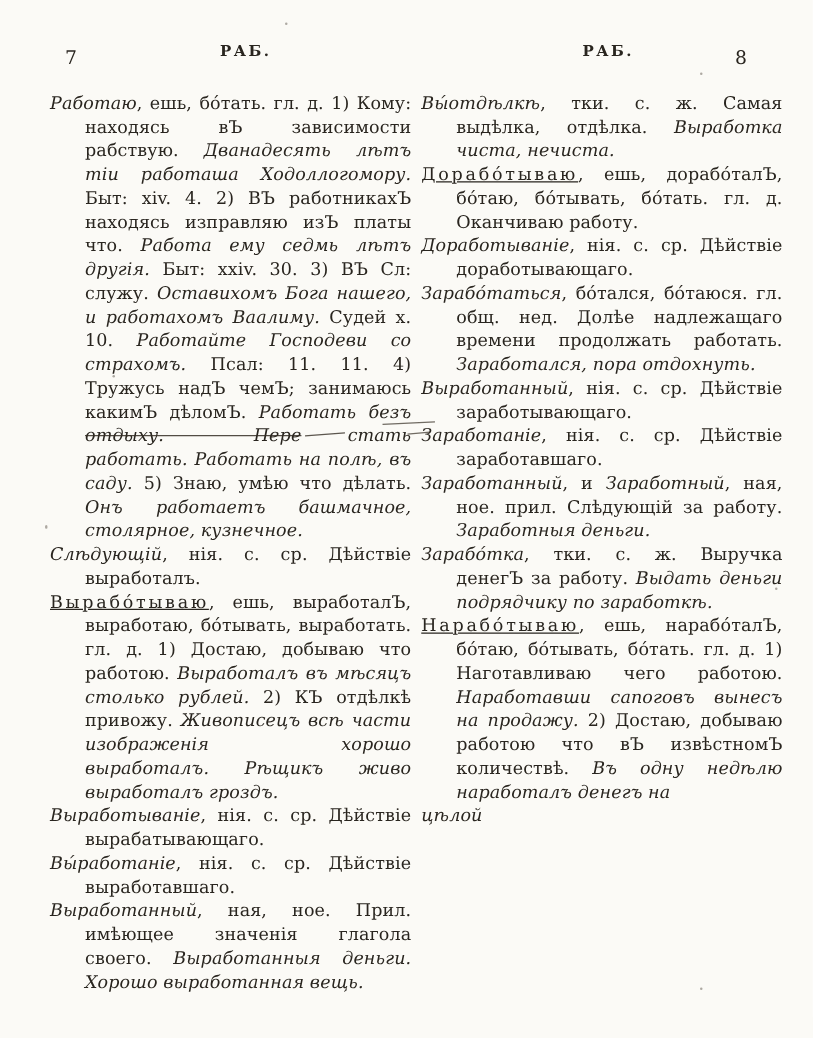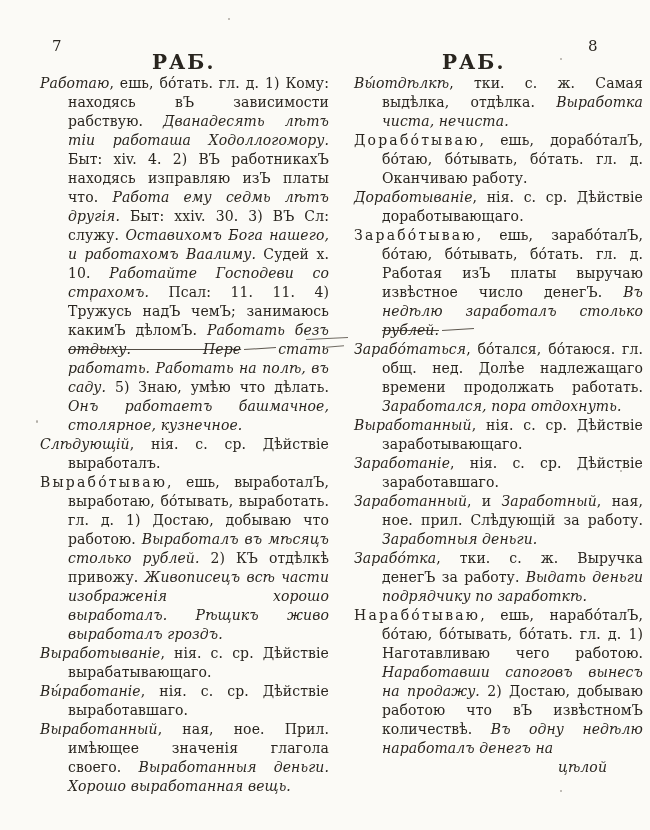--- a/index.html
+++ b/index.html
@@ -9,40 +9,40 @@
     background:#fbfaf6;
     font-family:"DejaVu Serif","Liberation Serif",serif;
     color:#29251f;
     overflow:hidden;
   }
   
   .header span { position:absolute; }
   .pn { top:37px; font-size:15px; }
   .pn-left { left:52px; }
   .pn-right { left:588px; }
-  .ht { top:50px; font-size:20px; font-weight:bold; letter-spacing:2px; }
+  .ht { top:34px; font-size:12px; font-weight:bold; letter-spacing:2px;margin-left:24px; }
   .ht-left { left:152px; }
   .ht-right { left:442px; }
   
   .columns {
     position:absolute; top:74px; left:40px;
-    display:flex; gap:25px;
+    display:flex; gap:8px;
   }
   .col {
     width:289px;
     text-align:justify;
     font-size:14px;
     line-height:19px;
     letter-spacing:0.1px;
   }
   .entry { margin:0; padding-left:28px; text-indent:-28px; }
-  .entry-right { text-align:right; padding:0 36px 0 0; text-indent:0; }
+  .entry-right { padding:0 36px 0 0; text-indent:0; }
   .seg-r { font-style:normal; }
   .seg-i { font-style:italic; }
-  .seg-h { letter-spacing:2.2px; }
+  .seg-h { letter-spacing:2.2px;text-decoration:underline; }
   .seg-is {
     font-style:italic;
     text-decoration:line-through;
     text-decoration-color:rgba(52,45,36,0.85);
   }
   .seg-is::after {
     content:""; display:inline-block; width:32px; height:0;
     border-top:1.6px solid rgba(52,45,36,0.8);
     transform:rotate(-4deg);
     margin:0 2px 3px 3px; vertical-align:middle;
@@ -78,21 +78,20 @@
         <p class="entry"><span class="seg-i">Слѣдующій</span><span class="seg-r">, нія. с. ср. Дѣйствіе выработалъ.</span></p>
         <p class="entry"><span class="seg-h">Вырабо́тываю</span><span class="seg-r">, ешь, выработалЪ, выработаю, бо́тывать, выработать. гл. д. 1) Достаю, добываю что работою. </span><span class="seg-i">Выработалъ въ мѣсяцъ столько рублей.</span><span class="seg-r"> 2) КЪ отдѣлкѣ привожу. </span><span class="seg-i">Живописецъ всѣ части изображенія хорошо выработалъ. Рѣщикъ живо выработалъ гроздъ.</span></p>
         <p class="entry"><span class="seg-i">Выработываніе</span><span class="seg-r">, нія. с. ср. Дѣйствіе вырабатывающаго.</span></p>
         <p class="entry"><span class="seg-i">Вы́работаніе</span><span class="seg-r">, нія. с. ср. Дѣйствіе выработавшаго.</span></p>
         <p class="entry"><span class="seg-i">Выработанный</span><span class="seg-r">, ная, ное. Прил. имѣющее значенія глагола своего. </span><span class="seg-i">Выработанныя деньги. Хорошо выработанная вещь.</span></p>
       </div>
     <div class="col col-right">
         <p class="entry"><span class="seg-i">Вы́отдѣлкѣ</span><span class="seg-r">, тки. с. ж. Самая выдѣлка, отдѣлка. </span><span class="seg-i">Выработка чиста, нечиста.</span></p>
         <p class="entry"><span class="seg-h">Дорабо́тываю</span><span class="seg-r">, ешь, дорабо́талЪ, бо́таю, бо́тывать, бо́тать. гл. д. Оканчиваю работу.</span></p>
         <p class="entry"><span class="seg-i">Доработываніе</span><span class="seg-r">, нія. с. ср. Дѣйствіе доработывающаго.</span></p>
-        <p class="entry"><span class="seg-h">Зарабо́тываю</span><span class="seg-r">, ешь, зарабо́талЪ, бо́таю, бо́тывать, бо́тать. гл. д. Работая изЪ платы выручаю извѣстное число денегЪ. </span><span class="seg-i">Въ недѣлю заработалъ столько </span><span class="seg-is">рублей.</span></p>
         <p class="entry"><span class="seg-i">Зарабо́таться</span><span class="seg-r">, бо́тался, бо́таюся. гл. общ. нед. Долѣе надлежащаго времени продолжать работать. </span><span class="seg-i">Заработался, пора отдохнуть.</span></p>
         <p class="entry"><span class="seg-i">Выработанный</span><span class="seg-r">, нія. с. ср. Дѣйствіе заработывающаго.</span></p>
         <p class="entry"><span class="seg-i">Заработаніе</span><span class="seg-r">, нія. с. ср. Дѣйствіе заработавшаго.</span></p>
         <p class="entry"><span class="seg-i">Заработанный</span><span class="seg-r">, и </span><span class="seg-i">Заработный</span><span class="seg-r">, ная, ное. прил. Слѣдующій за работу. </span><span class="seg-i">Заработныя деньги.</span></p>
         <p class="entry"><span class="seg-i">Зарабо́тка</span><span class="seg-r">, тки. с. ж. Выручка денегЪ за работу. </span><span class="seg-i">Выдать деньги подрядчику по заработкѣ.</span></p>
         <p class="entry"><span class="seg-h">Нарабо́тываю</span><span class="seg-r">, ешь, нарабо́талЪ, бо́таю, бо́тывать, бо́тать. гл. д. 1) Наготавливаю чего работою. </span><span class="seg-i">Наработавши сапоговъ вынесъ на продажу.</span><span class="seg-r"> 2) Достаю, добываю работою что вЪ извѣстномЪ количествѣ. </span><span class="seg-i">Въ одну недѣлю наработалъ денегъ на</span></p>
         <p class="entry entry-right"><span class="seg-i">цѣлой</span></p>
       </div>
   </div>
 

